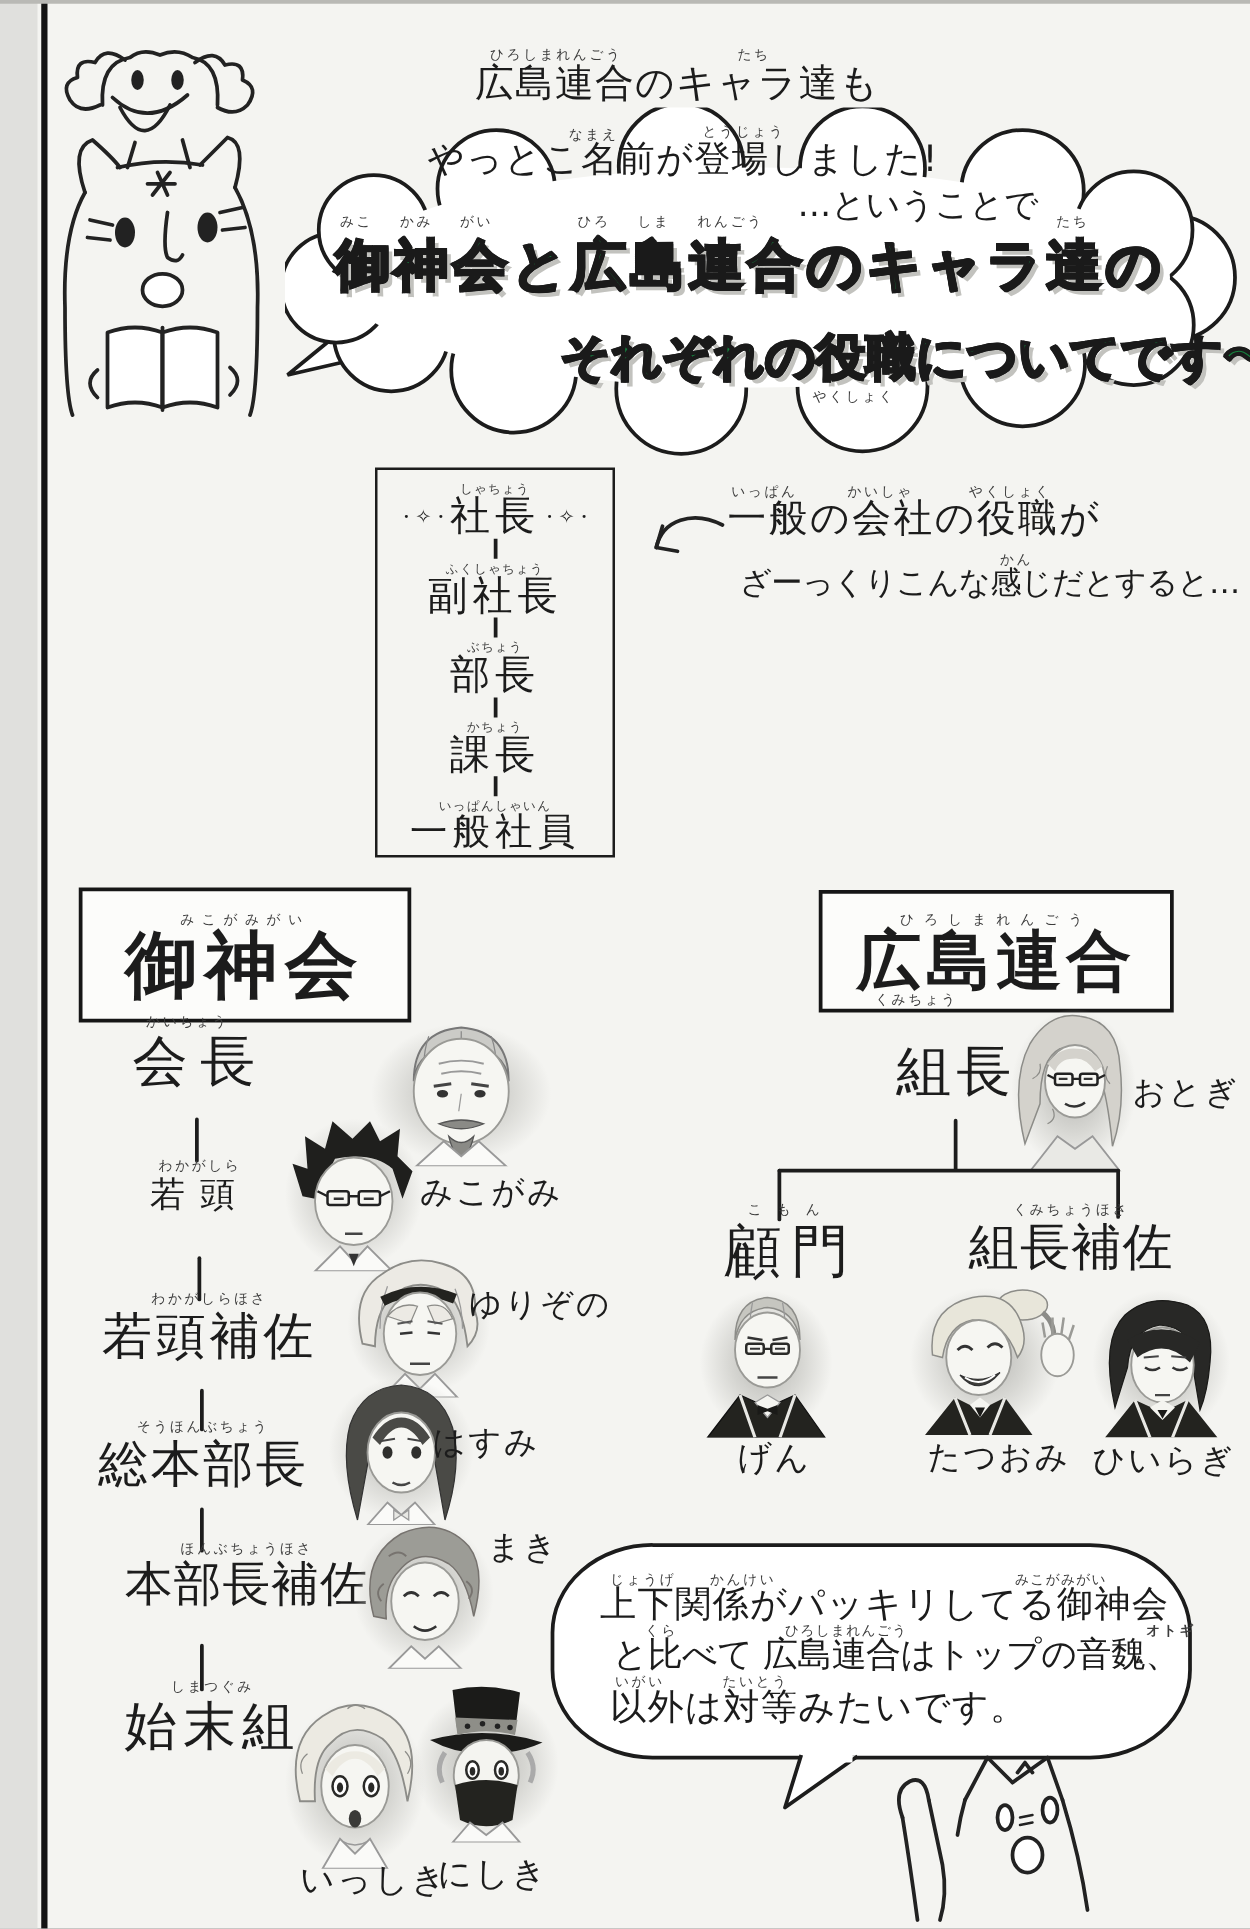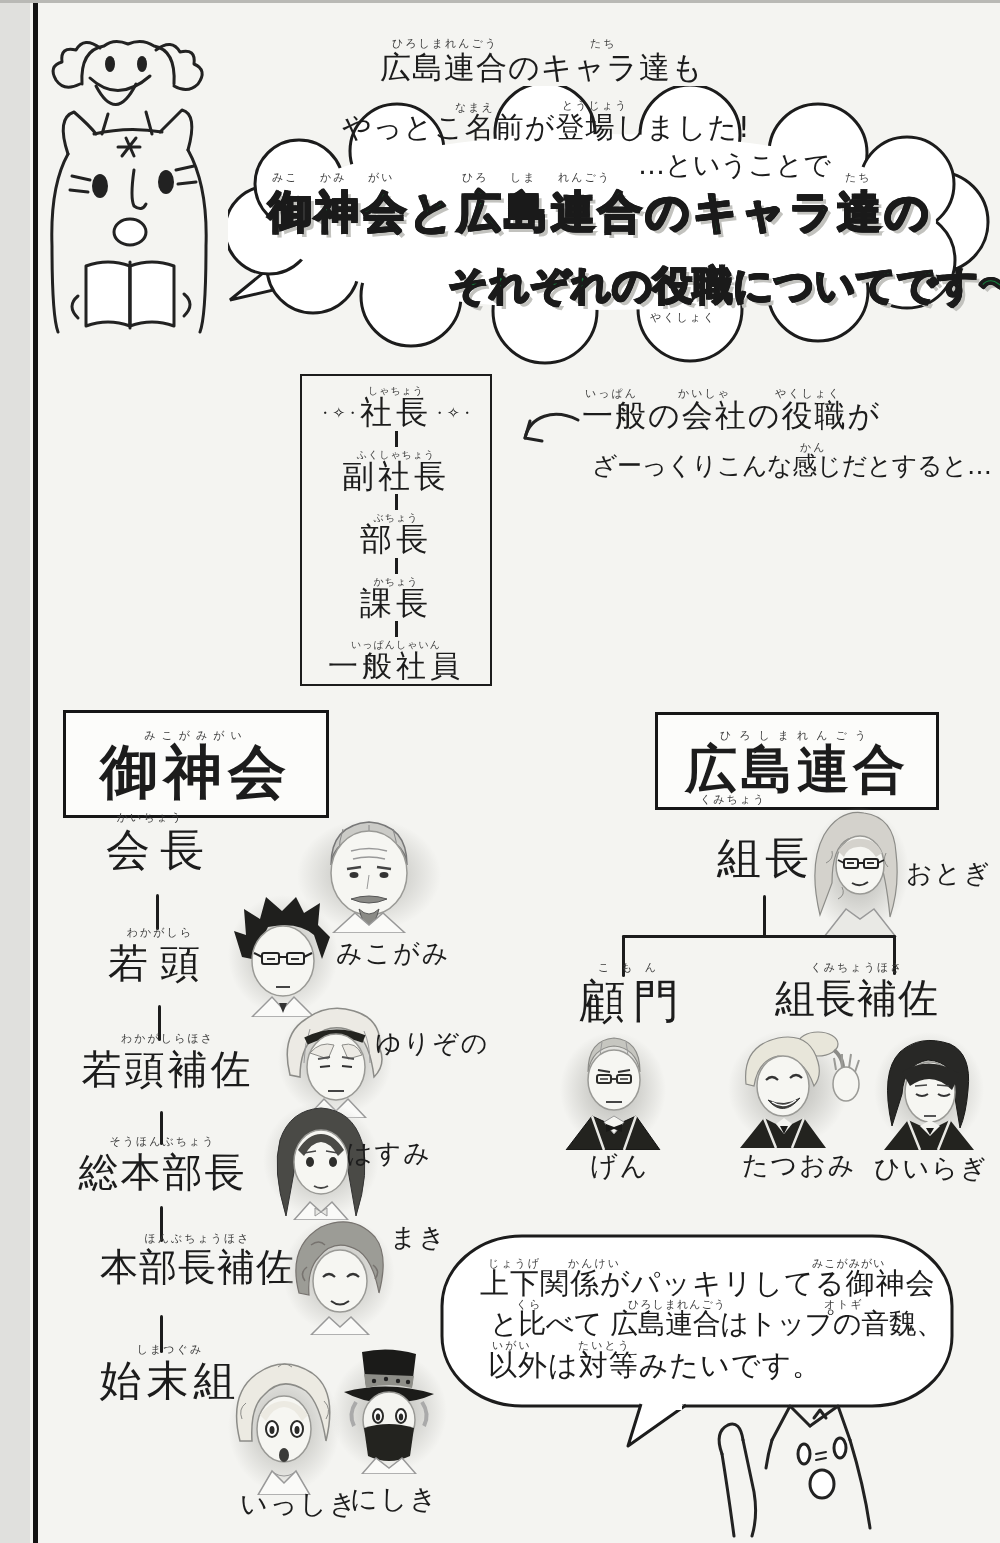--- a/index.html
+++ b/index.html
@@ -173,21 +173,21 @@
   <div class="org-title-box" style="left:655px;top:712px;width:278px;height:92px;">
     <div class="furi" style="position:static;letter-spacing:8px;">ひろしまれんごう</div>
     <div class="org-title" style="font-size:52px;letter-spacing:4px;">広島連合</div>
   </div>
 
   <div class="furi" style="left:60px;top:810px;width:180px;text-align:center;">かいちょう</div>
   <div class="txt" style="left:70px;top:826px;width:180px;font-size:44px;letter-spacing:10px;text-align:center;">会長</div>
   <div class="vline" style="left:156px;top:894px;height:36px;"></div>
 
   <div class="furi" style="left:70px;top:925px;width:180px;text-align:center;">わかがしら</div>
-  <div class="txt" style="left:70px;top:941px;width:180px;font-size:40px;letter-spacing:12px;text-align:center;">若頭</div>
+  <div class="txt" style="left:70px;top:941px;width:180px;font-size:28px;letter-spacing:12px;text-align:center;">若頭</div>
   <div class="vline" style="left:158px;top:1005px;height:36px;"></div>
 
   <div class="furi" style="left:60px;top:1031px;width:215px;text-align:center;">わかがしらほさ</div>
   <div class="txt" style="left:60px;top:1047px;width:215px;font-size:40px;letter-spacing:3px;text-align:center;">若頭補佐</div>
   <div class="vline" style="left:160px;top:1111px;height:34px;"></div>
 
   <div class="furi" style="left:55px;top:1134px;width:215px;text-align:center;">そうほんぶちょう</div>
   <div class="txt" style="left:55px;top:1150px;width:215px;font-size:40px;letter-spacing:2px;text-align:center;">総本部長</div>
   <div class="vline" style="left:160px;top:1206px;height:36px;"></div>
 
@@ -389,21 +389,21 @@
     <rect x="208" y="171" width="38" height="9" fill="#fff" stroke="none"></rect>
   </svg>
 
   <div class="furi" style="left:488px;top:1256px;">じょうげ</div>
   <div class="furi" style="left:568px;top:1256px;">かんけい</div>
   <div class="furi" style="left:812px;top:1256px;letter-spacing:1px;">みこがみがい</div>
   <div class="txt" style="left:480px;top:1268px;font-size:29px;letter-spacing:1px;">上下関係がパッキリしてる御神会</div>
 
   <div class="furi" style="left:516px;top:1297px;">くら</div>
   <div class="furi" style="left:628px;top:1297px;letter-spacing:1px;">ひろしまれんごう</div>
-  <div class="furi" style="left:824px;top:1297px;">オトギ</div>
+  <div class="furi" style="left:917px;top:1297px;font-weight:bold;">オトギ</div>
   <div class="txt" style="left:490px;top:1309px;font-size:28px;letter-spacing:-0.5px;">と比べて 広島連合はトップの音魏、</div>
 
   <div class="furi" style="left:492px;top:1338px;">いがい</div>
   <div class="furi" style="left:578px;top:1338px;">たいとう</div>
   <div class="txt" style="left:488px;top:1350px;font-size:29px;letter-spacing:1px;">以外は対等みたいです。</div>
 
   <svg class="abs" style="left:688px;top:1396px;" width="235" height="147" viewBox="0 0 235 147" fill="none" stroke="#222" stroke-width="3" stroke-linecap="round" stroke-linejoin="round">
     <path d="M34,58 Q26,36 40,29 Q52,24 55,44"></path>
     <path d="M55,44 L66,96 Q70,120 64,140"></path>
     <path d="M34,58 Q40,95 46,140"></path>

